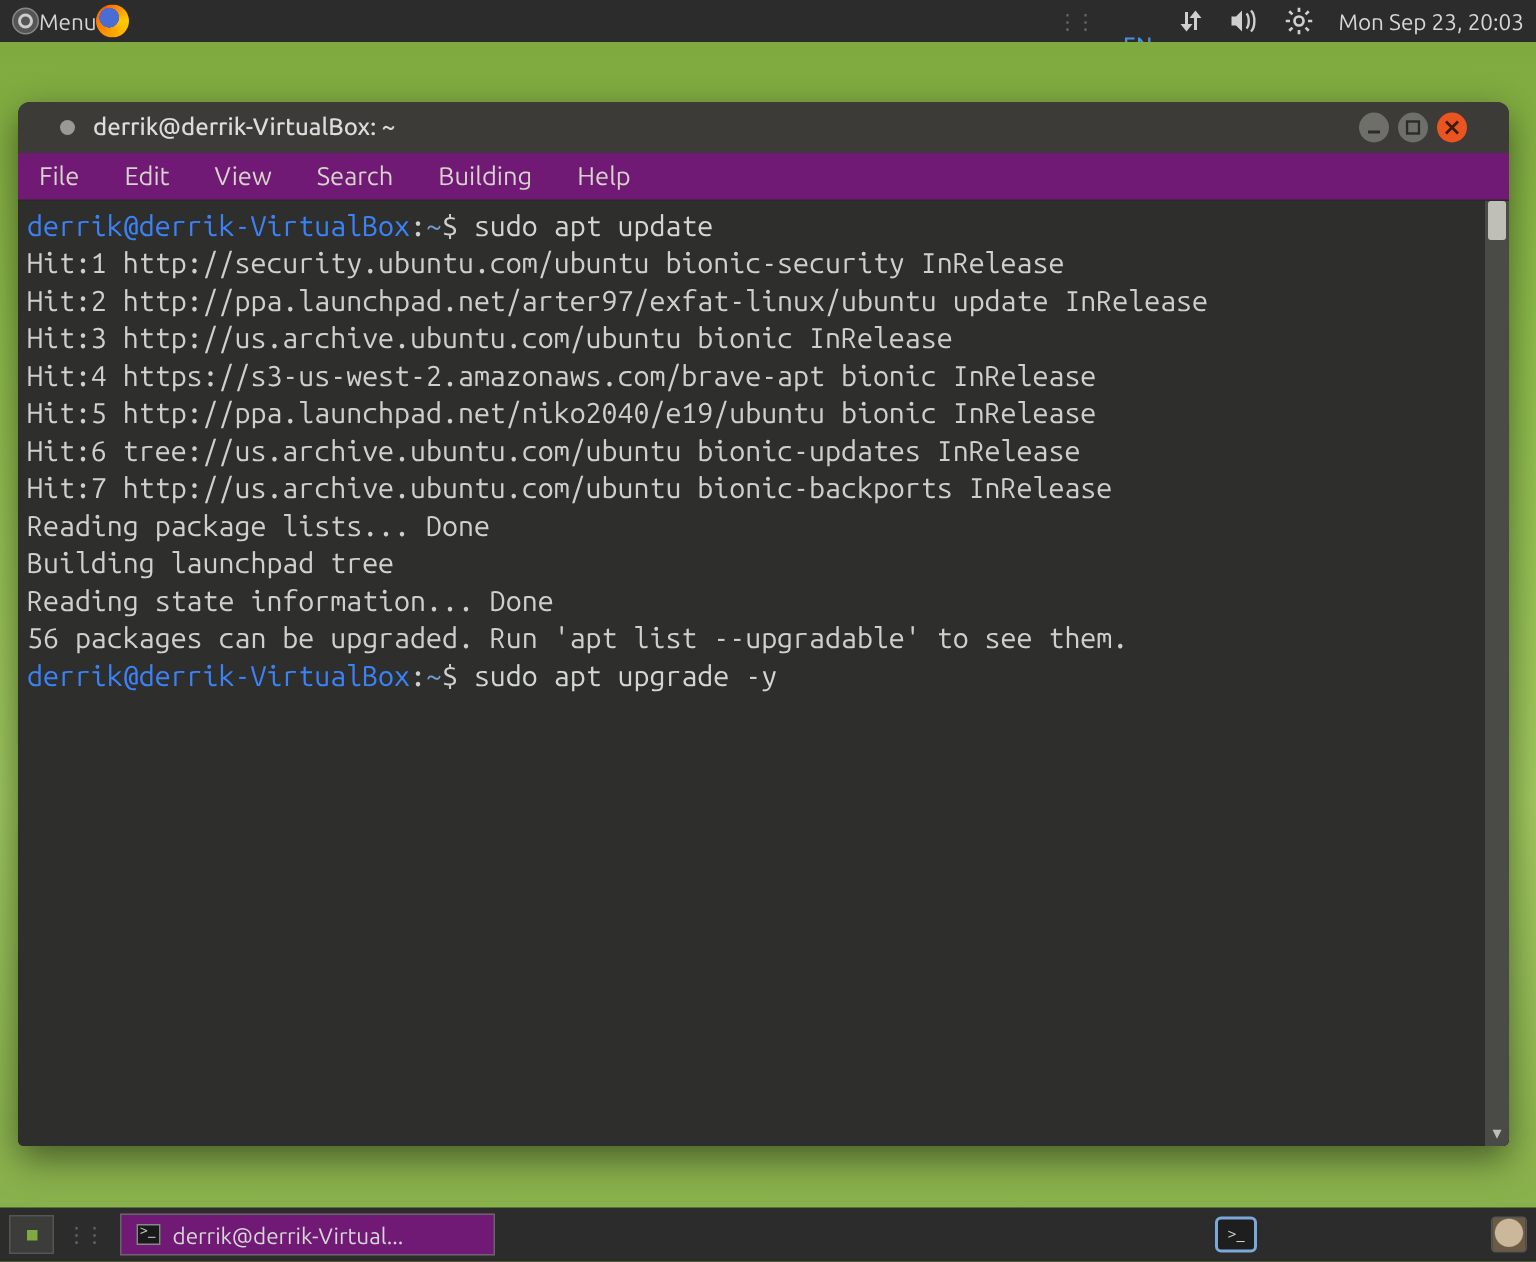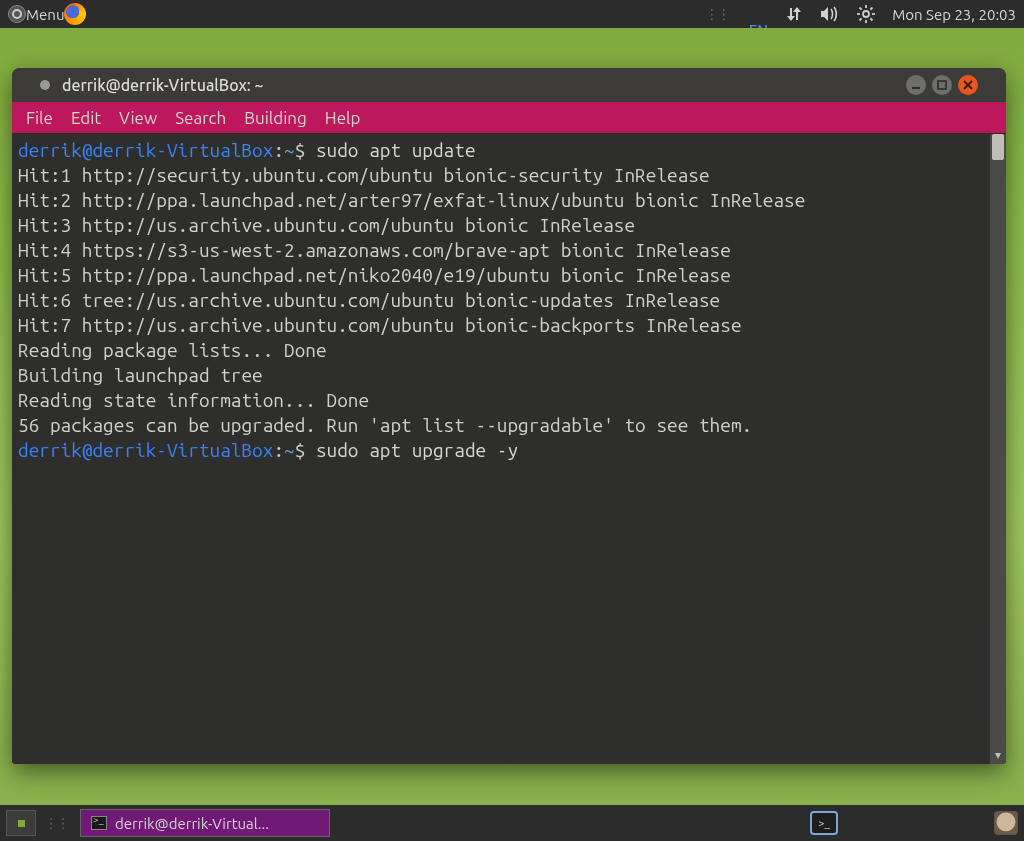--- a/index.html
+++ b/index.html
@@ -77,24 +77,24 @@
     .wc {
       width: 20px; height: 20px; border-radius: 50%;
       display:flex; align-items:center; justify-content:center;
       font-size: 12px; color:#2b2b2b;
     }
     .wc.min { background:#6f6f6a;}
     .wc.max { background:#6f6f6a;}
     .wc.close { background:#e95420; color:#3a1a0a; font-weight:bold;}
     .menubar {
       height: 32px;
-      background: #be185d;
-      display: flex;
-      align-items: center;
-      gap: 18px;
+      background: #701a75;
+      display: flex;
+      align-items: center;
+      gap: 30px;
       padding: 0 14px;
       color: #d7d3cb;
       font-size: 17px;
       border-bottom: 1px solid #2a2a28;
     }
     .menubar span { cursor: default; }
     .term-body-wrap {
       flex:1; display:flex; background:#2e2e2c;
     }
     .term-body {
@@ -240,21 +240,21 @@
       <span>File</span>
       <span>Edit</span>
       <span>View</span>
       <span>Search</span>
       <span>Building</span>
       <span>Help</span>
     </div>
     <div class="term-body-wrap">
       <div class="term-body"><span class="prompt-user">derrik@derrik-VirtualBox</span><span>:</span><span class="prompt-path">~</span><span>$ </span><span class="cmd">sudo apt update</span>
 <span>Hit:1 http://security.ubuntu.com/ubuntu bionic-security InRelease</span>
-<span>Hit:2 http://ppa.launchpad.net/arter97/exfat-linux/ubuntu bionic InRelease</span>
+<span>Hit:2 http://ppa.launchpad.net/arter97/exfat-linux/ubuntu update InRelease</span>
 <span>Hit:3 http://us.archive.ubuntu.com/ubuntu bionic InRelease</span>
 <span>Hit:4 https://s3-us-west-2.amazonaws.com/brave-apt bionic InRelease</span>
 <span>Hit:5 http://ppa.launchpad.net/niko2040/e19/ubuntu bionic InRelease</span>
 <span>Hit:6 tree://us.archive.ubuntu.com/ubuntu bionic-updates InRelease</span>
 <span>Hit:7 http://us.archive.ubuntu.com/ubuntu bionic-backports InRelease</span>
 <span>Reading package lists... Done</span>
 <span>Building launchpad tree</span>
 <span>Reading state information... Done</span>
 <span>56 packages can be upgraded. Run 'apt list --upgradable' to see them.</span>
 <span class="prompt-user">derrik@derrik-VirtualBox</span><span>:</span><span class="prompt-path">~</span><span>$ </span><span class="cmd">sudo apt upgrade -y</span>

